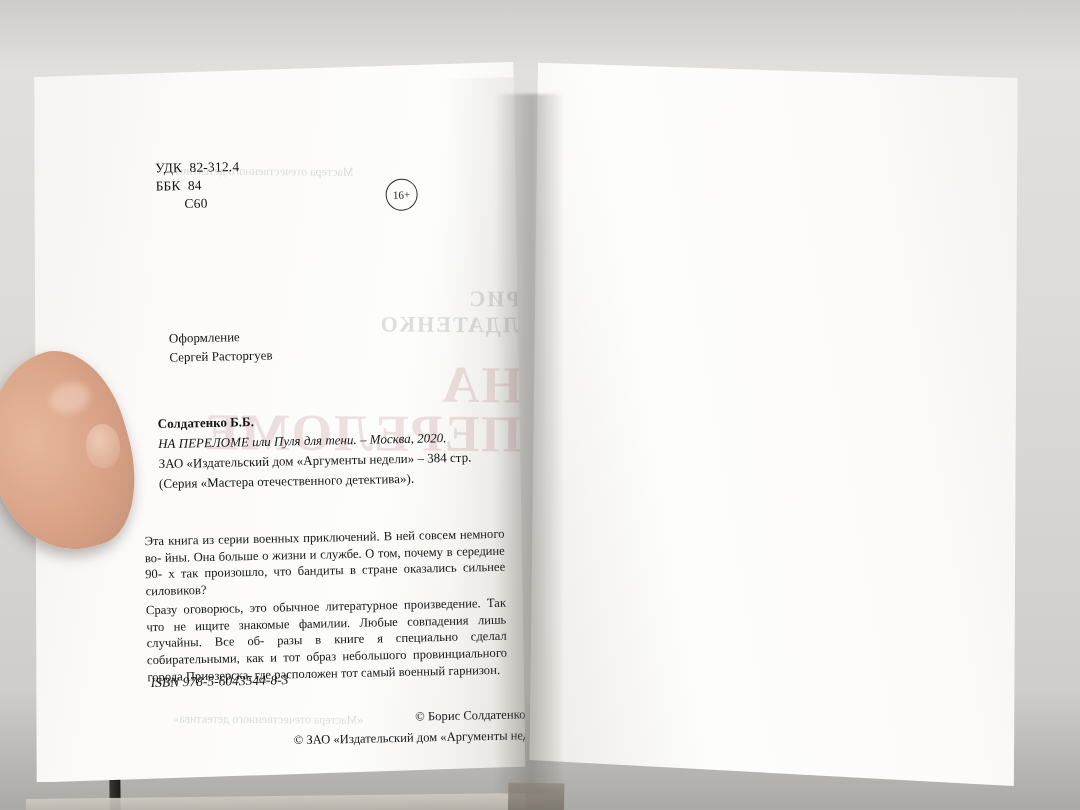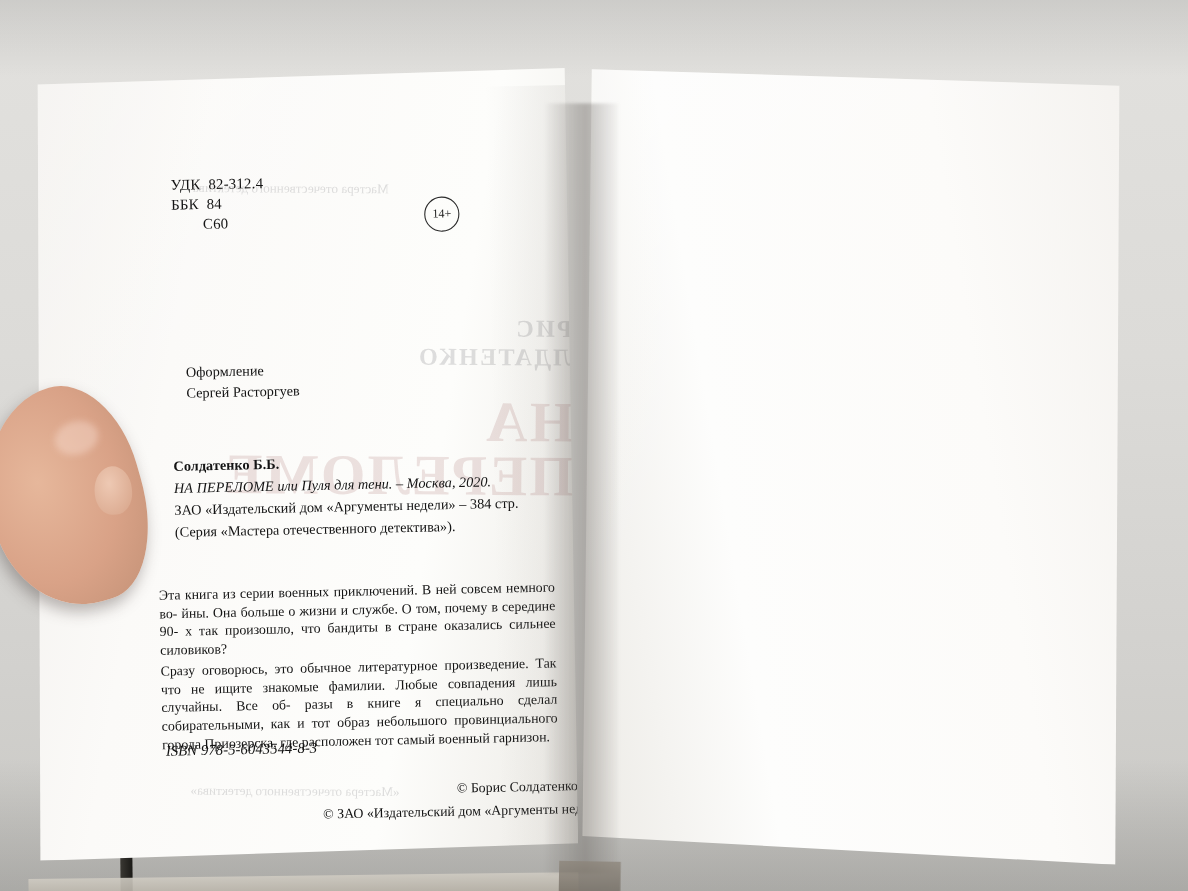--- a/index.html
+++ b/index.html
@@ -308,21 +308,21 @@
       <div class="ghost ghost-author">БОРИС СОЛДАТЕНКО</div>
       <div class="ghost ghost-title">НА ПЕРЕЛОМЕ</div>
       <div class="ghost ghost-series">«Мастера отечественного детектива»</div>
 
       <div class="txt serif imprint-codes">
         <div>УДК  82-312.4</div>
         <div>ББК  84</div>
         <div>        С60</div>
       </div>
 
-      <div class="age-badge">14+</div>
+      <div class="age-badge">16+</div>
 
       <div class="txt serif design-block">
         <div>Оформление</div>
         <div>Сергей Расторгуев</div>
       </div>
 
       <div class="txt serif author-block">
         <div class="bold">Солдатенко Б.Б.</div>
         <div class="ital">НА ПЕРЕЛОМЕ или Пуля для тени. – Москва, 2020.</div>
         <div>ЗАО «Издательский дом «Аргументы недели» – 384 стр.</div>

